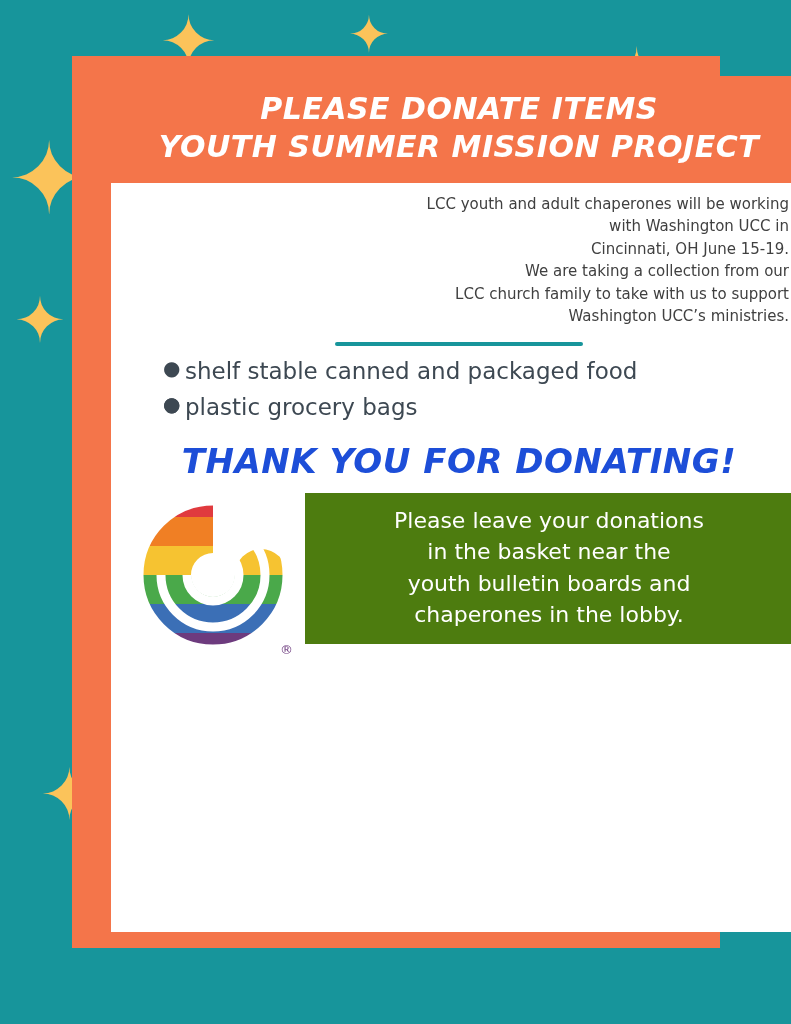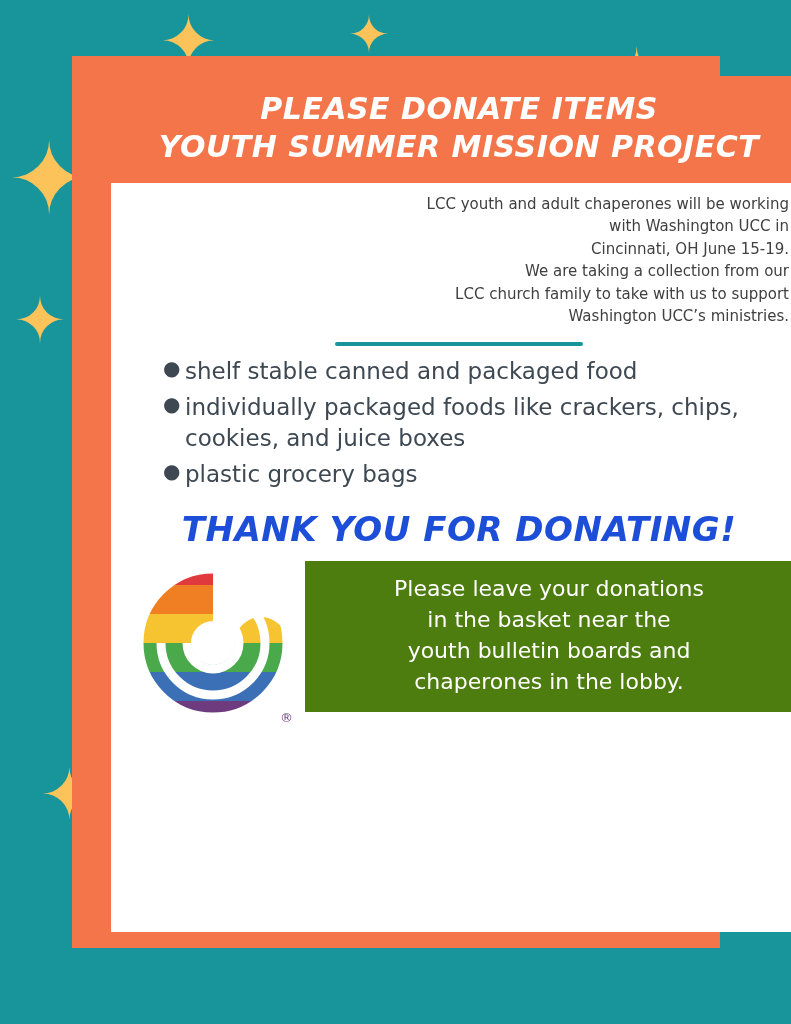--- a/index.html
+++ b/index.html
@@ -198,21 +198,20 @@
   <div class="divider"></div>
 
 
   <ul class="items">
     <li>
       <span class="bullet">●</span>
       <span>shelf stable canned and packaged food</span>
     </li>
     <li>
       <span class="bullet">●</span>
-      <span>individually packaged foods like crackers, chips, cookies, and juice boxes</span>
     </li>
     <li>
       <span class="bullet">●</span>
       <span>plastic grocery bags</span>
     </li>
   </ul>
 
   <div class="thanks">Thank You For Donating!</div>
 
   <div class="bottom-row">

